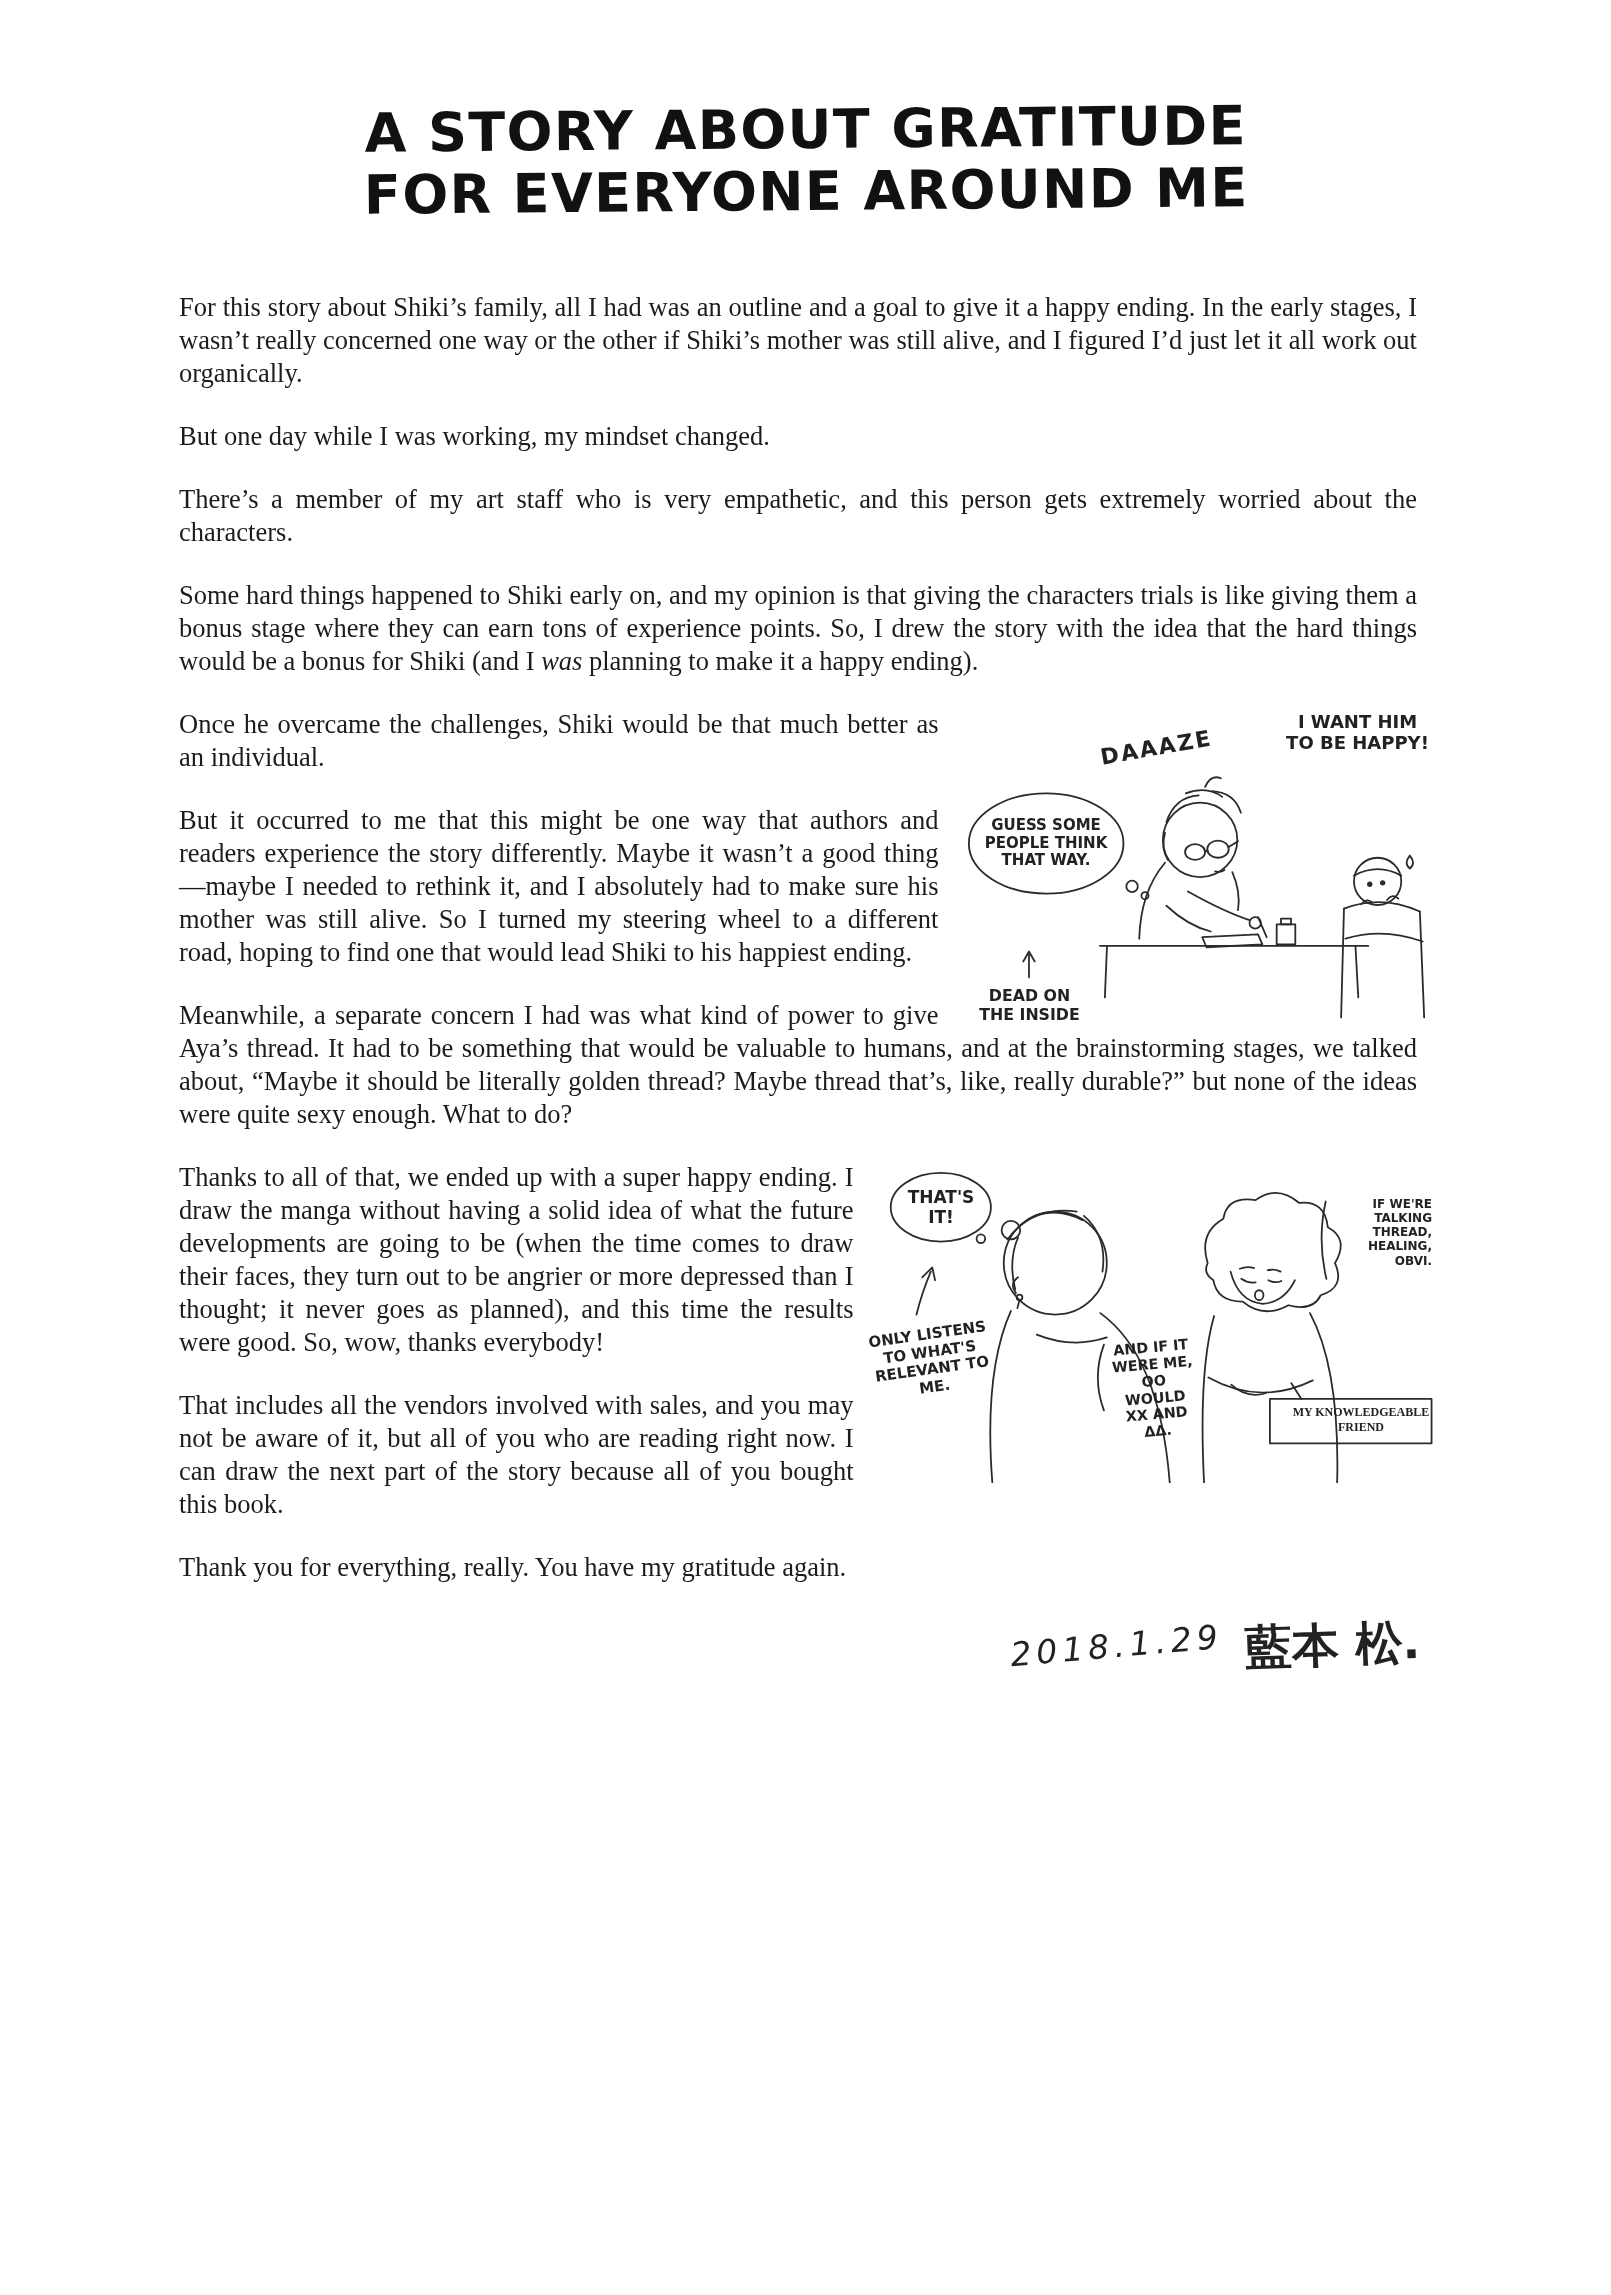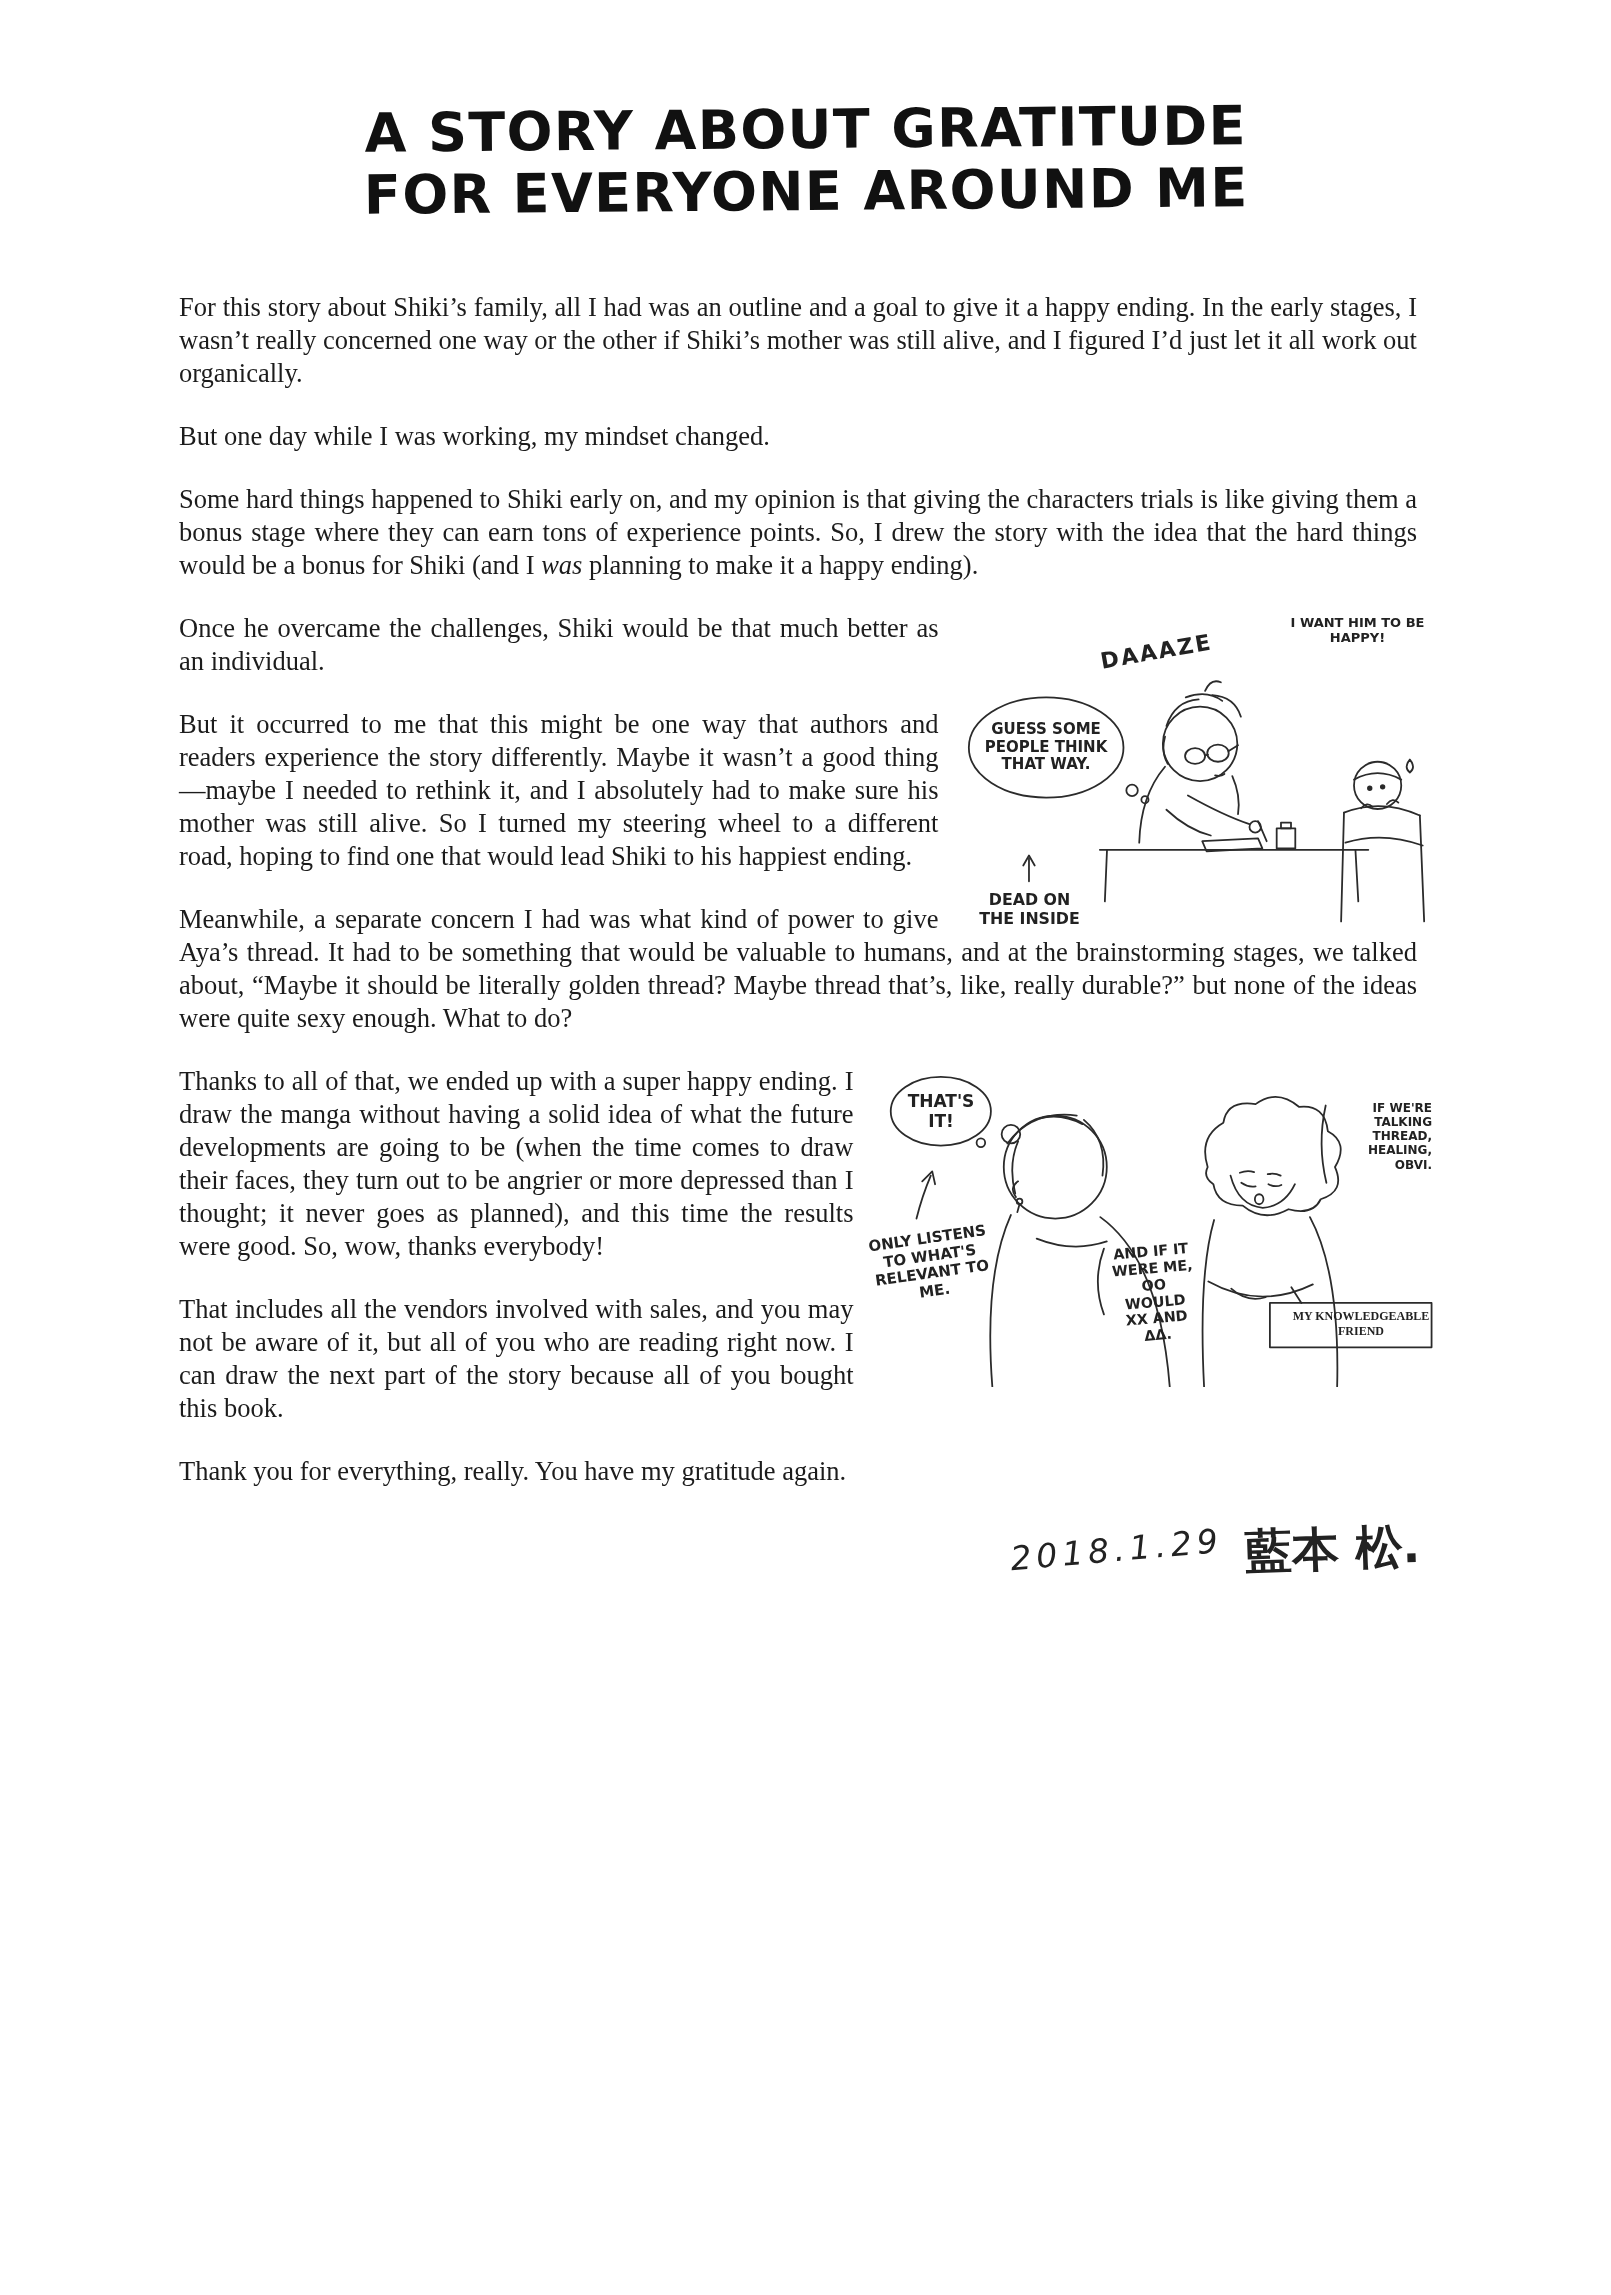--- a/index.html
+++ b/index.html
@@ -49,21 +49,21 @@
   
   .hand{
     position:absolute;
     font-family:"DejaVu Sans","Liberation Sans",sans-serif;
     font-weight:700;
     color:#222;
     line-height:1.18;
     text-align:center;
   }
   .t-daaaze{left:140px;top:24px;font-size:22px;letter-spacing:2.1px;transform:rotate(-10deg);}
-  .t-want{left:326px;top:0px;width:143px;font-size:13px;}
+  .t-want{left:326px;top:0px;width:143px;font-size:18px;}
   .t-guess{left:20px;top:106px;width:132px;font-size:15px;}
   .t-dead{left:13px;top:276px;width:113px;font-size:15.8px;}
 
   .t-thatsit{left:26px;top:23px;width:80px;font-size:17px;}
   .t-only{left:-4.3px;top:162px;width:120px;font-size:15px;transform:rotate(-8deg);}
   .t-thread{left:458px;top:33px;width:99px;font-size:12px;text-align:right;}
   .t-ifme{left:236px;top:175px;width:87px;font-size:14.3px;transform:rotate(-5deg);}
   .t-friend{left:408px;top:241px;width:156px;font-size:12px;line-height:1.25;font-family:Liberation Serif, serif;}
 
   
@@ -100,20 +100,21 @@
   <div class="content">
 
     <h1 class="title">
       <span class="tl">A STORY ABOUT GRATITUDE</span>
       <span class="tl">FOR EVERYONE AROUND ME</span>
     </h1>
 
     <div class="body-text">
       <p>For this story about Shiki’s family, all I had was an outline and a goal to give it a happy ending. In the early stages, I wasn’t really concerned one way or the other if Shiki’s mother was still alive, and I figured I’d just let it all work out organically.</p>
       <p>But one day while I was working, my mindset changed.</p>
+      <p>There’s a member of my art staff who is very empathetic, and this person gets extremely worried about the characters.</p>
       <p><span>Some hard things happened to Shiki early on, and my opinion is that giving the characters trials is like giving them a bonus stage where they can earn tons of experience points. So, I drew the story with the idea that the hard things would be a bonus for Shiki (and I </span><em>was</em><span> planning to make it a happy ending).</span></p>
 
       <div class="float-illo" id="illo1">
         <svg width="473" height="315" viewBox="0 0 660 440">
           <g stroke="#2b2b2b" stroke-width="2.5" fill="none" stroke-linecap="round" stroke-linejoin="round">
             <g>
               <ellipse cx="120" cy="185" rx="108" ry="70"></ellipse>
               <circle cx="240" cy="245" r="8"></circle>
               <circle cx="258" cy="258" r="5"></circle>
             </g>

